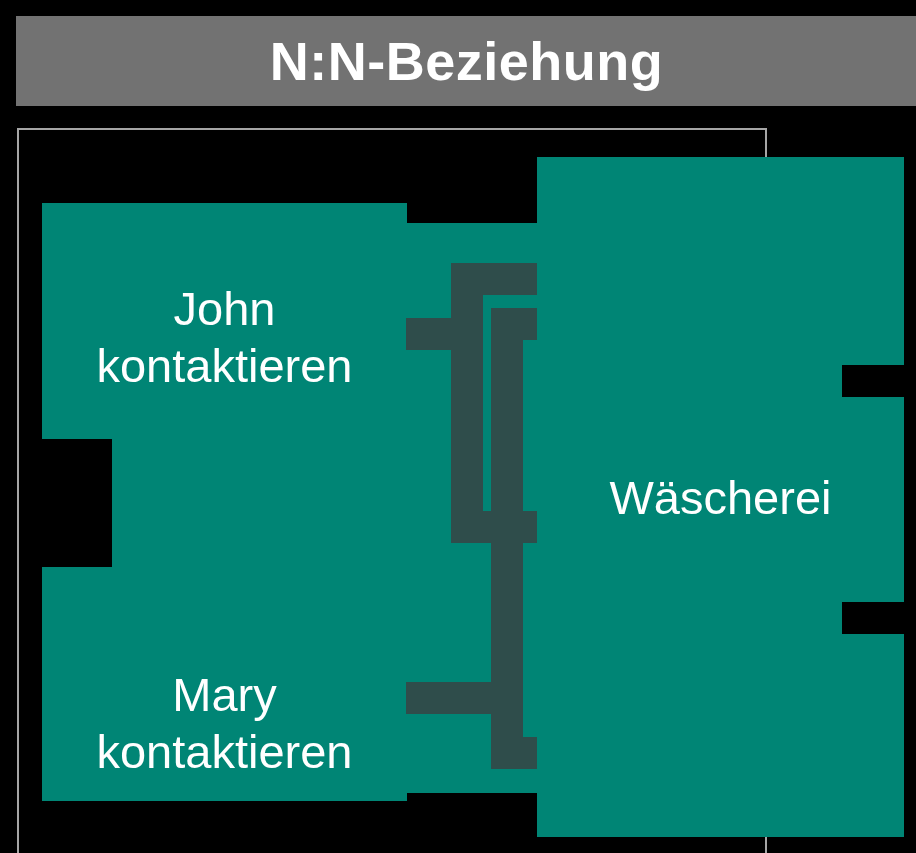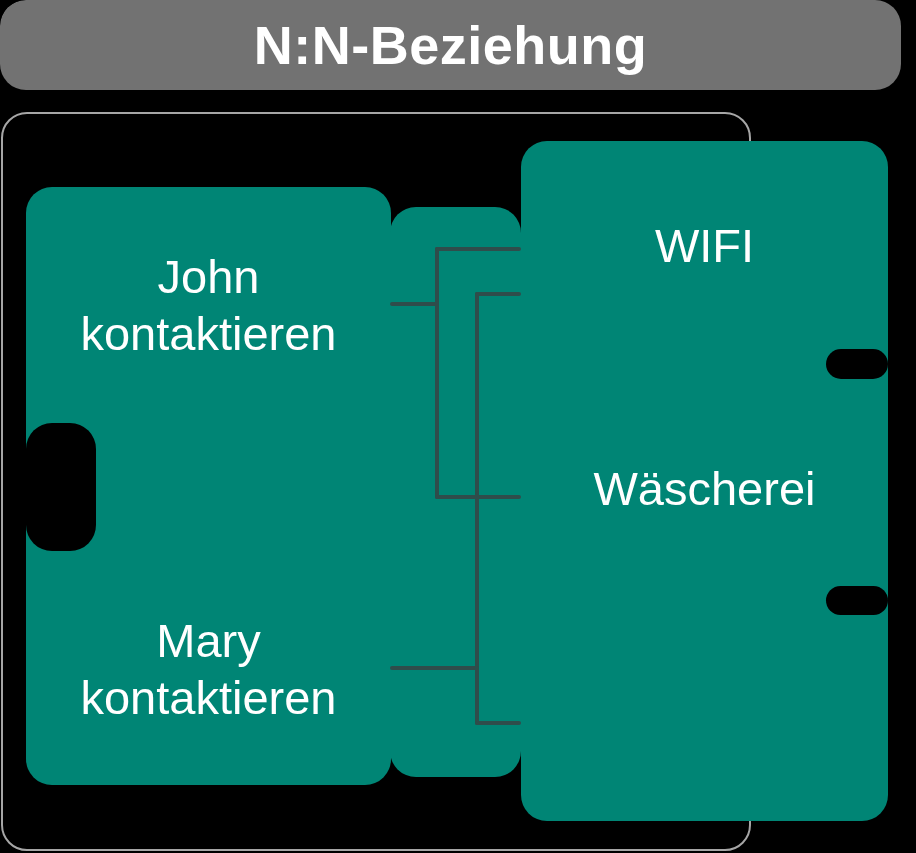--- a/index.html
+++ b/index.html
@@ -1,15 +1,15 @@
 <!DOCTYPE html>
 <html><head>
 <meta charset="utf-8">
 <style>
-  * { margin: 0; padding: 0; box-sizing: border-box; border-radius: 26px; }
+  * { margin: 0; padding: 16px; box-sizing: border-box; }
   html, body { background: #000; }
   body {
     width: 916px; height: 853px;
     position: relative;
     overflow: hidden;
     font-family: "Liberation Sans", sans-serif;
   }
   .header {
     position: absolute; left: 0; top: 0;
     width: 901px; height: 90px;
@@ -52,23 +52,23 @@
 
   .entity-label {
     color: #ffffff;
     font-size: 47px;
     font-weight: 300;
     line-height: 57px;
     text-align: center;
     white-space: pre-line;
   }
   .label-john  { left: 23px;  top: 134px; width: 365px; }
-  .label-mary  { left: 23px;  top: 498px; width: 365px; }
+  .label-mary  { left: 23px;  top: 520px; width: 365px; }
   .label-wifi  { left: 518px; top: 103px; width: 367px; }
-  .label-waesch{ left: 518px; top: 346px; width: 367px; }
+  .label-waesch{ left: 518px; top: 323px; width: 367px; }
   .label-mini  { left: 518px; top: 573px; width: 367px; }
 </style>
 </head>
 <body>
 
 <div class="header">
   <div class="title">N:N-Beziehung</div>
 </div>
 
 <div class="panel">
@@ -87,16 +87,15 @@
   <div class="line l-hub1-waesch"></div>
   <div class="line l-hub2-vert"></div>
   <div class="line l-hub2-wifi"></div>
   <div class="line l-mary-stub"></div>
   <div class="line l-hub2-minibar"></div>
 
   <div class="entity-label label-john">John
 kontaktieren</div>
   <div class="entity-label label-mary">Mary
 kontaktieren</div>
-  <div class="entity-label label-wifi">WIFI</div>
   <div class="entity-label label-waesch">Wäscherei</div>
 
 </div>
 
 </body></html>

